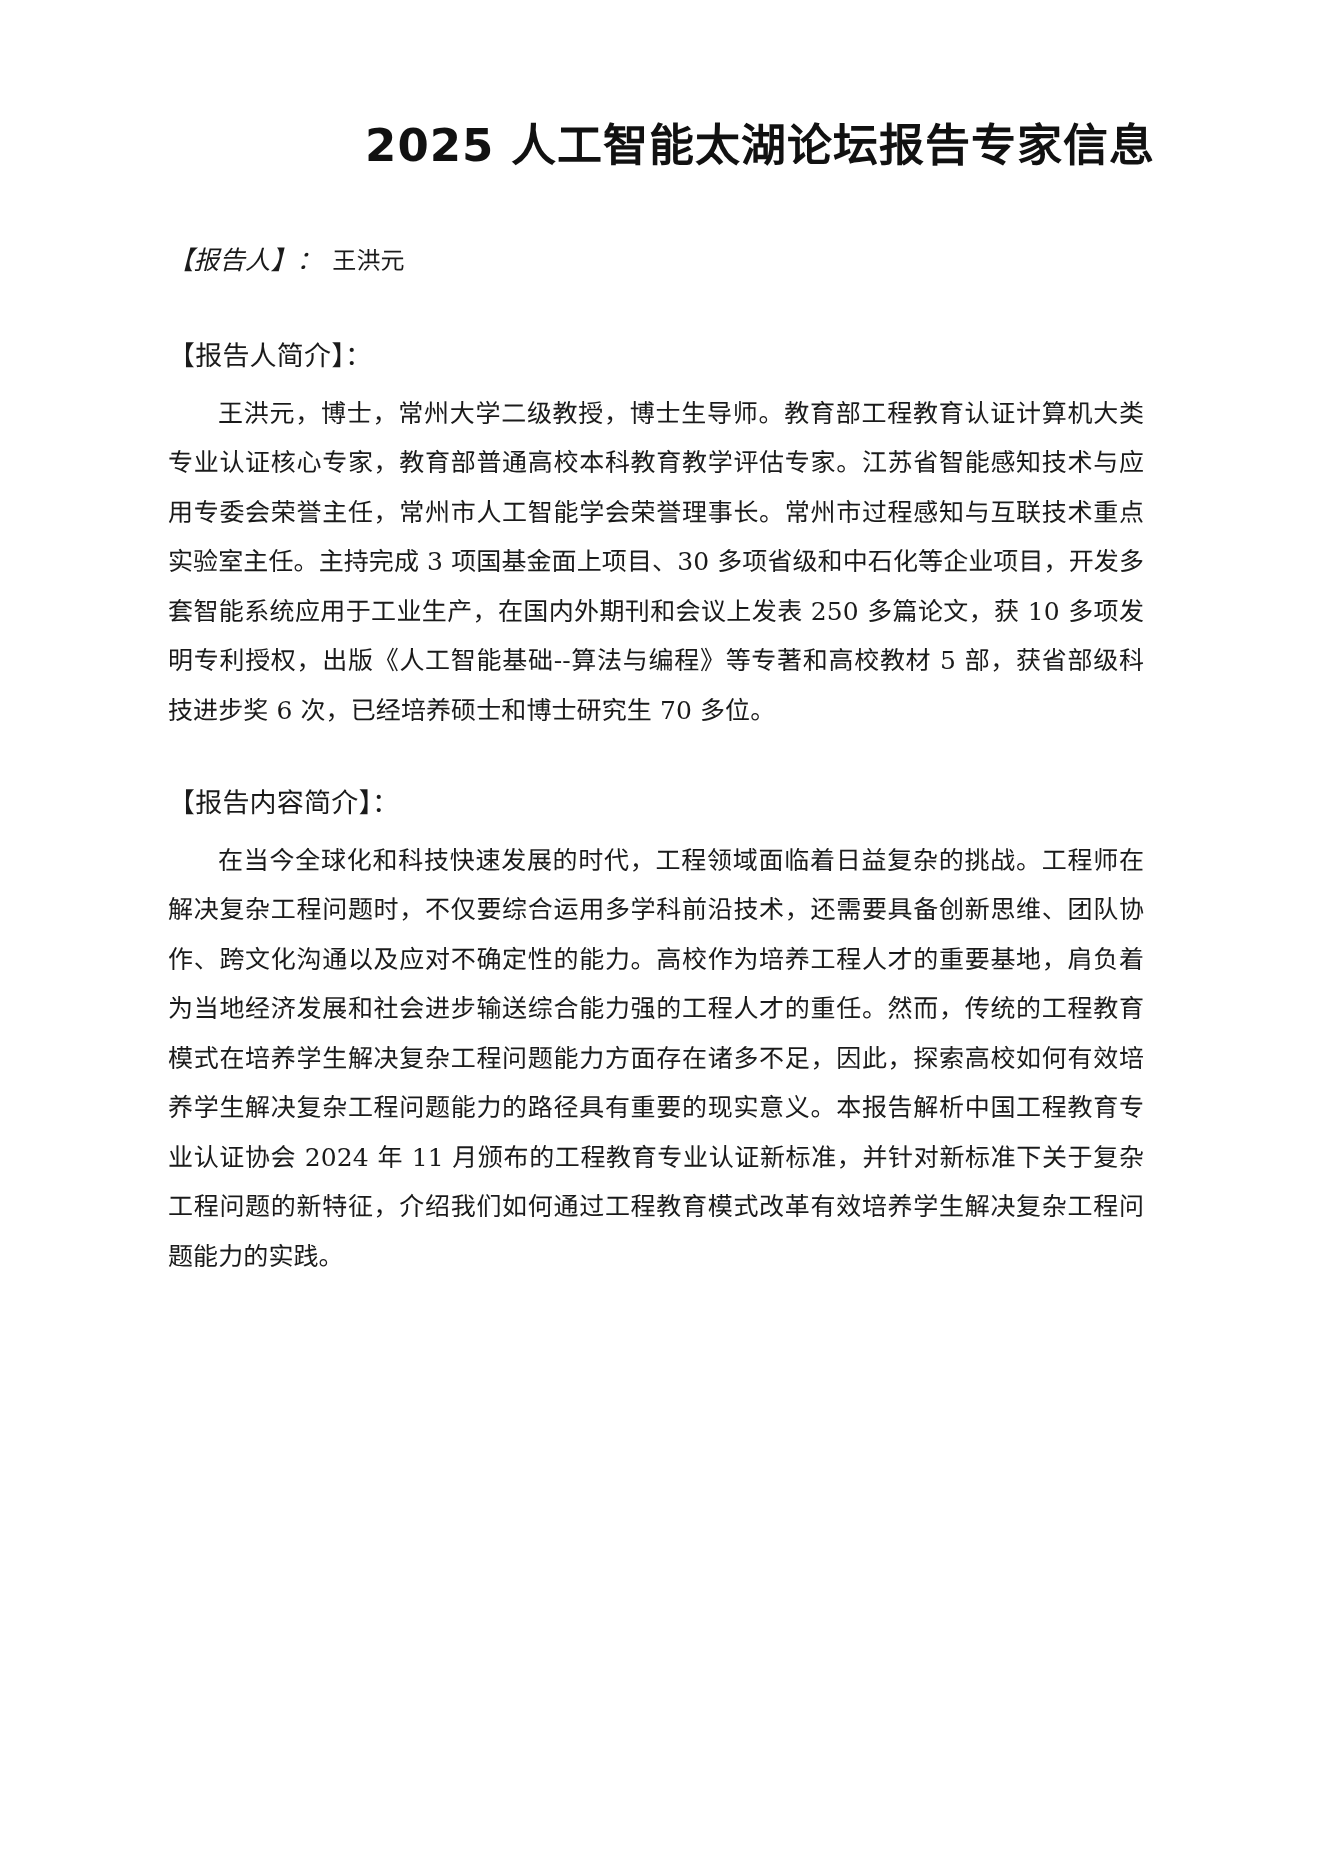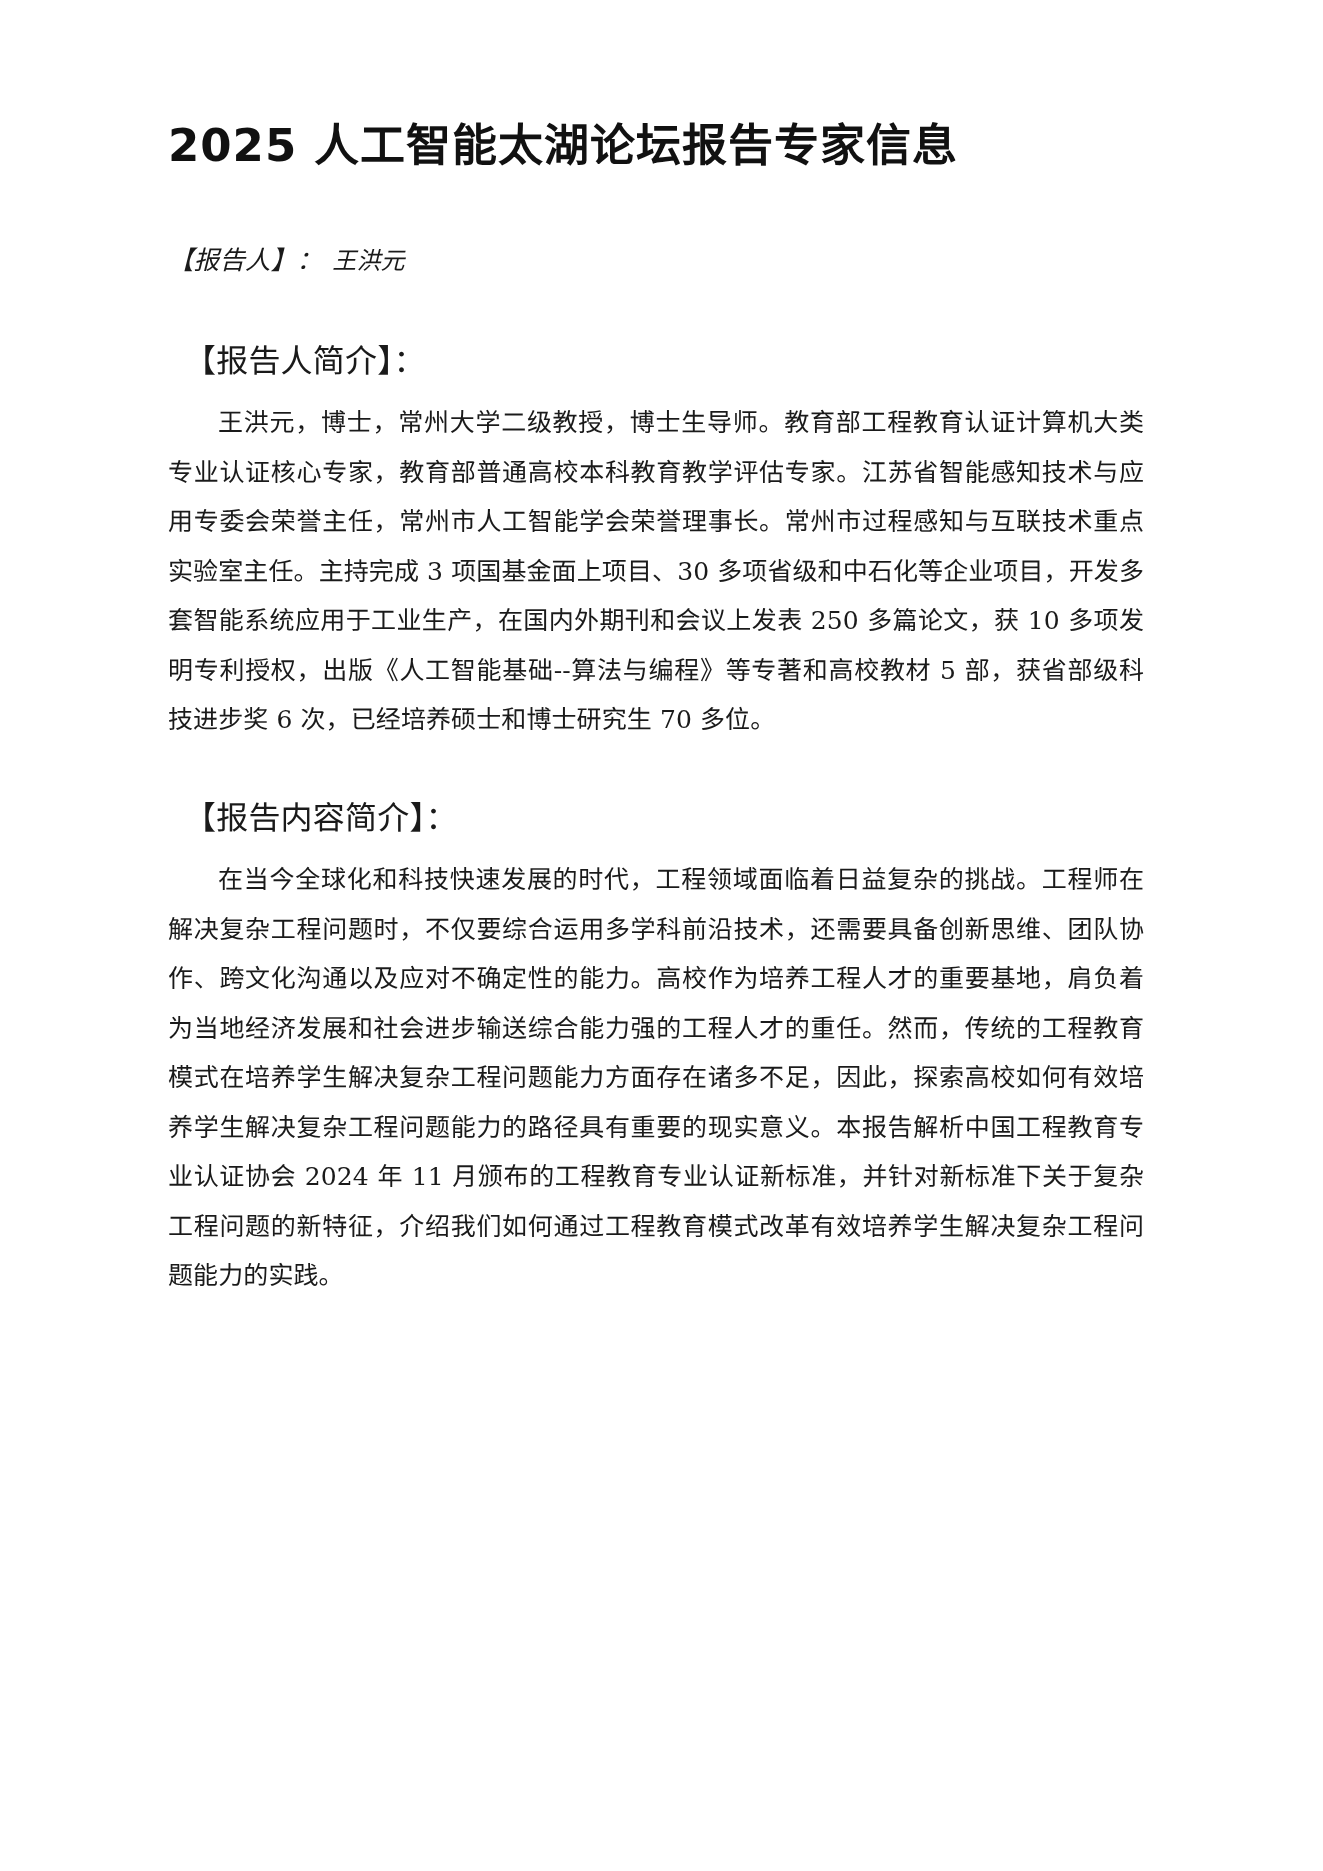--- a/index.html
+++ b/index.html
@@ -21,46 +21,45 @@
     min-height: 1871px;
     box-sizing: border-box;
     padding: 118px 168px 80px 168px;
     background: #ffffff;
   }
   .doc-title {
     font-family: "DejaVu Sans", "Liberation Sans", sans-serif;
     font-weight: bold;
     font-size: 45px;
     line-height: 1.25;
-    text-align: left;
+    text-align: right;
     letter-spacing: 1px;
     margin: 0 0 62px 0;
     color: #111111;
   }
   .field-line {
     font-size: 25.5px;
     line-height: 1.95;
     margin: 0 0 12px 0;
     letter-spacing: 0.2px;
     text-align: justify;
     text-justify: inter-ideograph;
   }
   .field-line .label {
     font-weight: normal;
     font-style: italic;
   }
   .speaker-name {
     padding-left: 10px;
     font-size: 24px;
-    font-style: italic;
   }
   .section-head {
-    font-size: 32px;
+    font-size: 27px;
     line-height: 1.95;
-    margin: 18px 0 6px 16px;
+    margin: 18px 0 6px 0;
     letter-spacing: 0.2px;
   }
   .body-para {
     font-size: 25px;
     line-height: 1.98;
     text-indent: 2em;
     margin: 0 11px 10px 0;
     text-align: justify;
     text-justify: inter-ideograph;
     letter-spacing: 0.1px;

